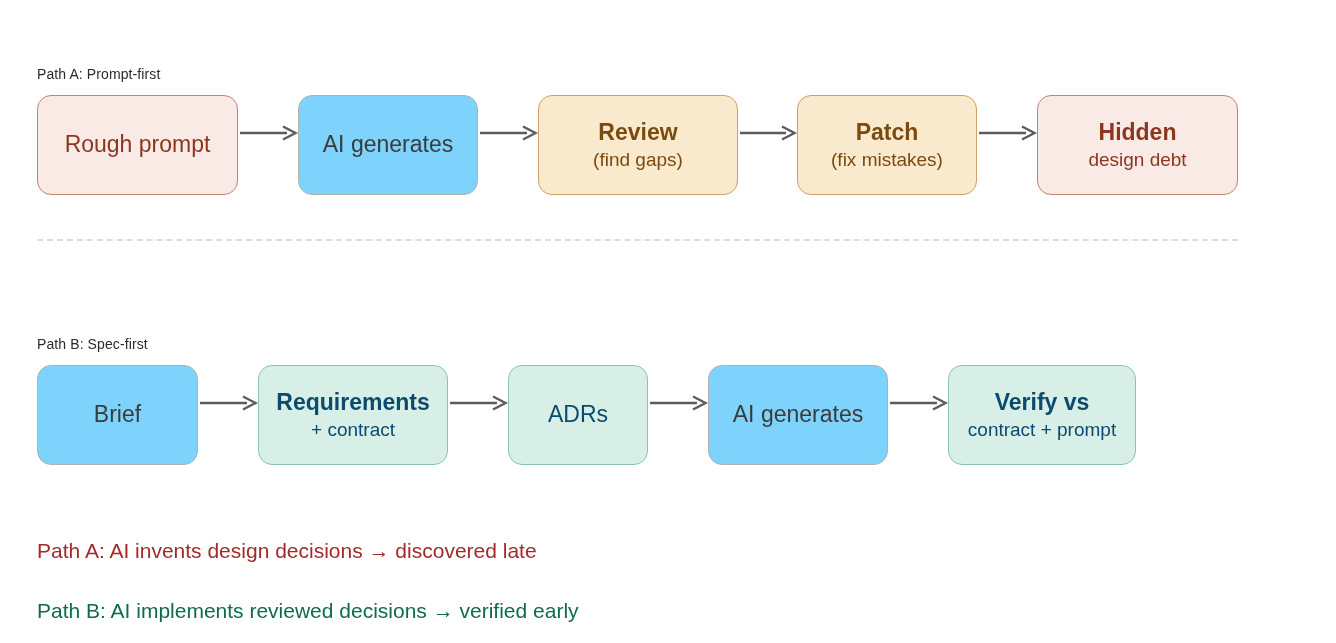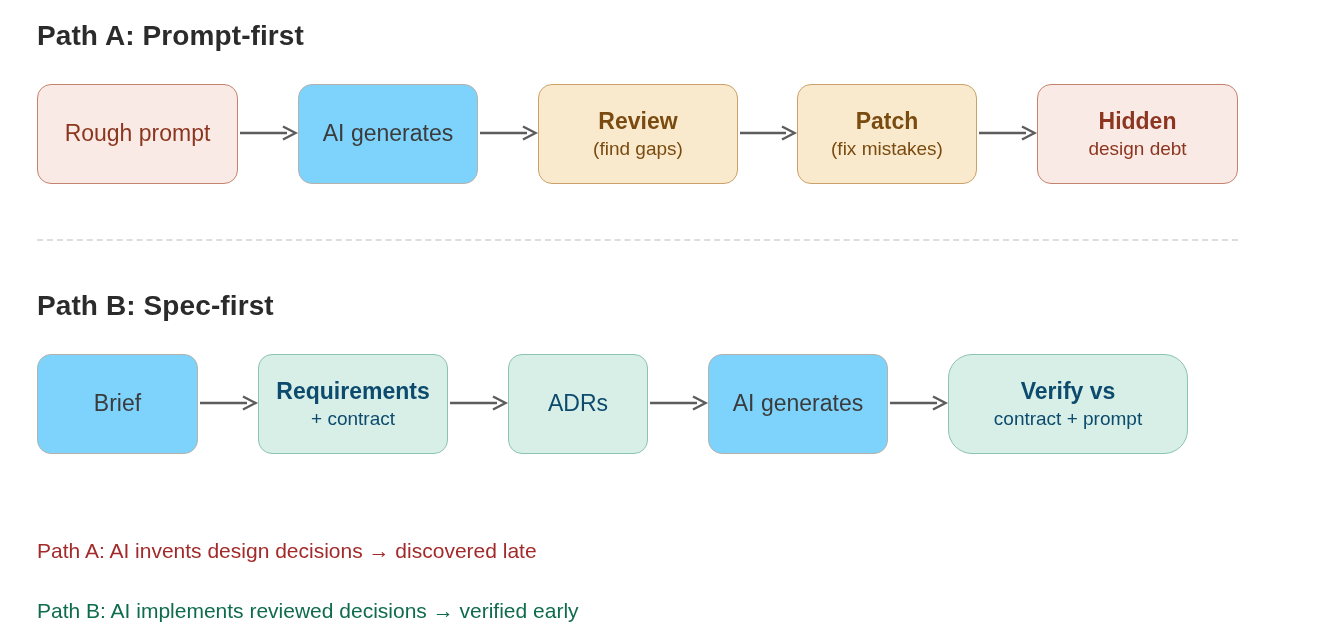--- a/index.html
+++ b/index.html
@@ -16,41 +16,42 @@
     overflow: hidden;
   }
   .canvas {
     position: relative;
     width: 1336px;
     height: 643px;
   }
   .section-title {
     position: absolute;
     left: 37px;
-    font-size: 28px;
-    font-weight: 700;
+    font-size: 14px;
+    font-weight: 400;
     color: #2b2b2b;
     letter-spacing: 0.1px;
     white-space: nowrap;
+    margin-top: 46px;
   }
   #title-a { top: 20px; }
   #title-b { top: 290px; }
 
   .flow-row {
     position: absolute;
     left: 0;
     width: 1336px;
     height: 100px;
   }
   #row-a { top: 84px; }
   #row-b { top: 354px; }
 
   .node {
     position: absolute;
-    top: 0;
+    top: 11px;
     height: 100px;
     box-sizing: border-box;
     border-radius: 14px;
     border: 1.4px solid #b0b0aa;
     background: #eeece7;
     display: flex;
     flex-direction: column;
     align-items: center;
     justify-content: center;
     text-align: center;
@@ -175,21 +176,21 @@
       <div class="node mint two-line" style="left: 258px; width: 190px;">
         <div class="main">Requirements</div>
         <div class="sub">+ contract</div>
       </div>
       <div class="node mint" style="left: 508px; width: 140px; align-items: center;">
         <div class="main">ADRs</div>
       </div>
       <div class="node neutral" style="left: 708px; width: 180px;">
         <div class="main">AI generates</div>
       </div>
-      <div class="node mint two-line" style="left: 948px; width: 240px; border-radius: 24px;">
+      <div class="node mint two-line" style="left: 948px; width: 188px;">
         <div class="main">Verify vs</div>
         <div class="sub">contract + prompt</div>
       </div>
       <div class="arrow" style="left: 200px; width: 56px; top: 41px;">
         <svg width="56" height="18" viewBox="0 0 56 18">
           <line x1="0" y1="9" x2="47" y2="9" stroke="#5c5c5c" stroke-width="2.4"></line>
           <polyline points="43,2.5 55.5,9 43,15.5" fill="none" stroke="#5c5c5c" stroke-width="2.4" stroke-linecap="butt" stroke-linejoin="miter"></polyline>
         </svg>
       </div>
       <div class="arrow" style="left: 450px; width: 56px; top: 41px;">

